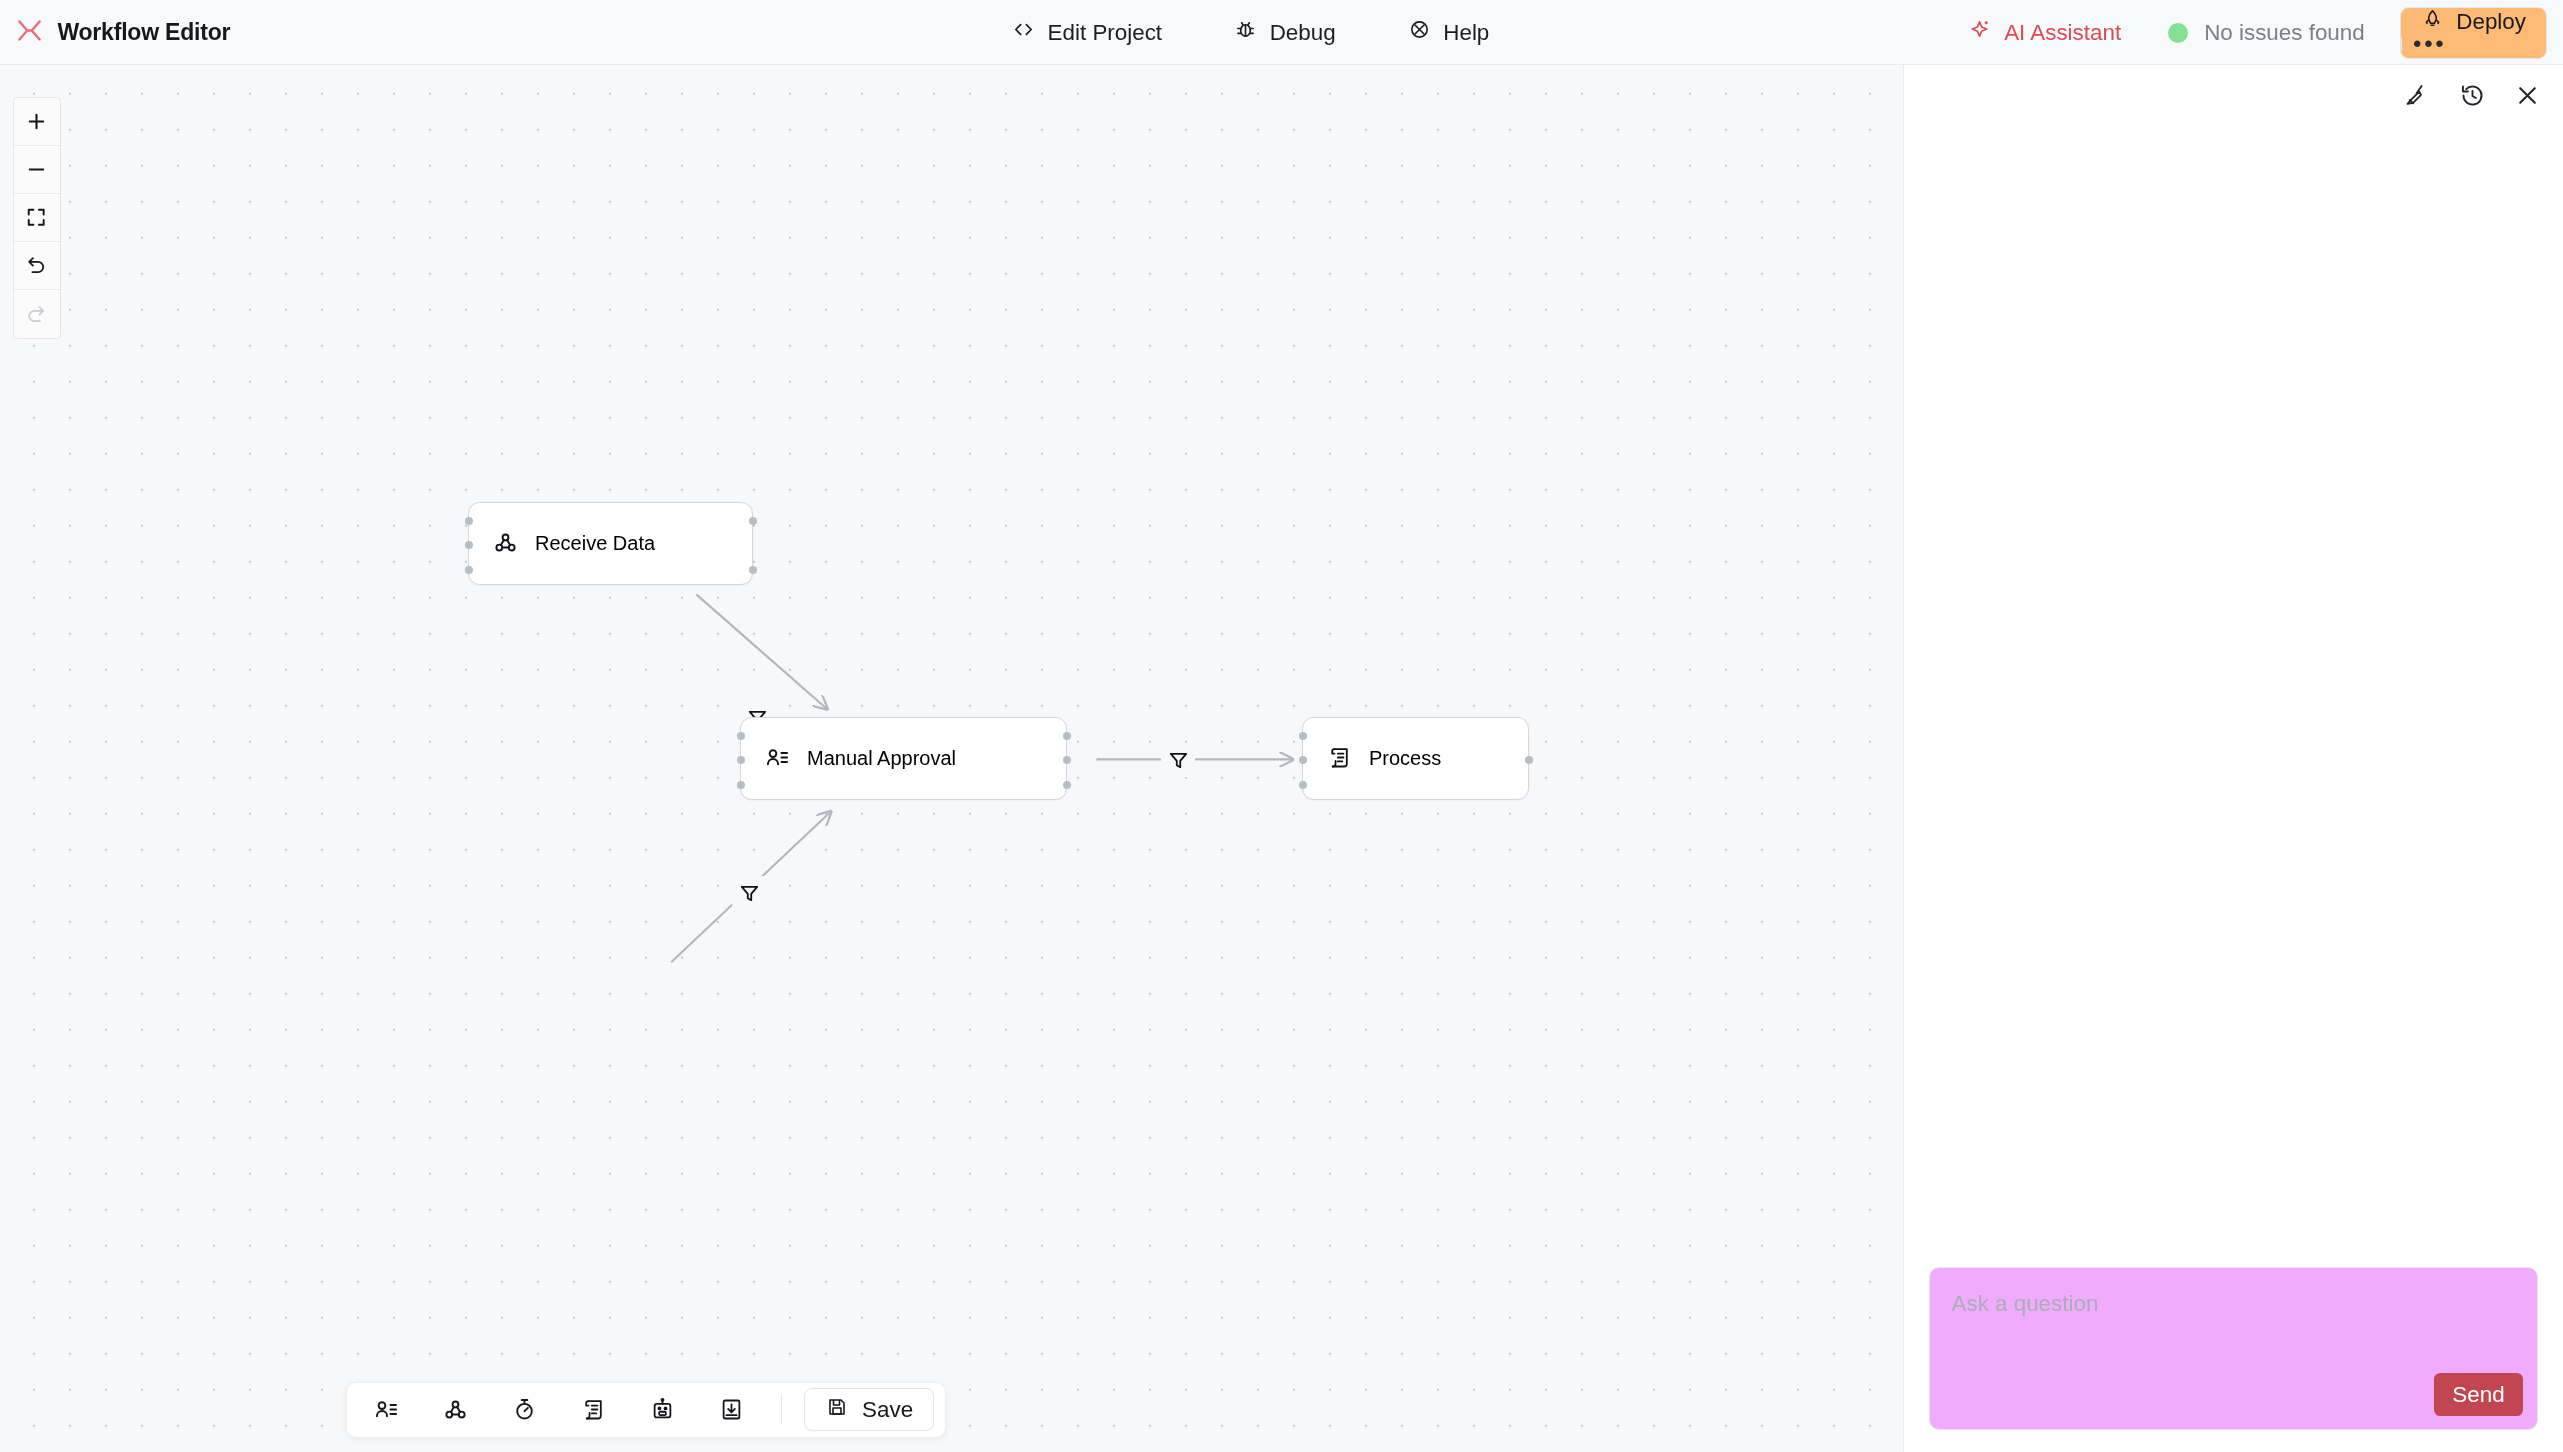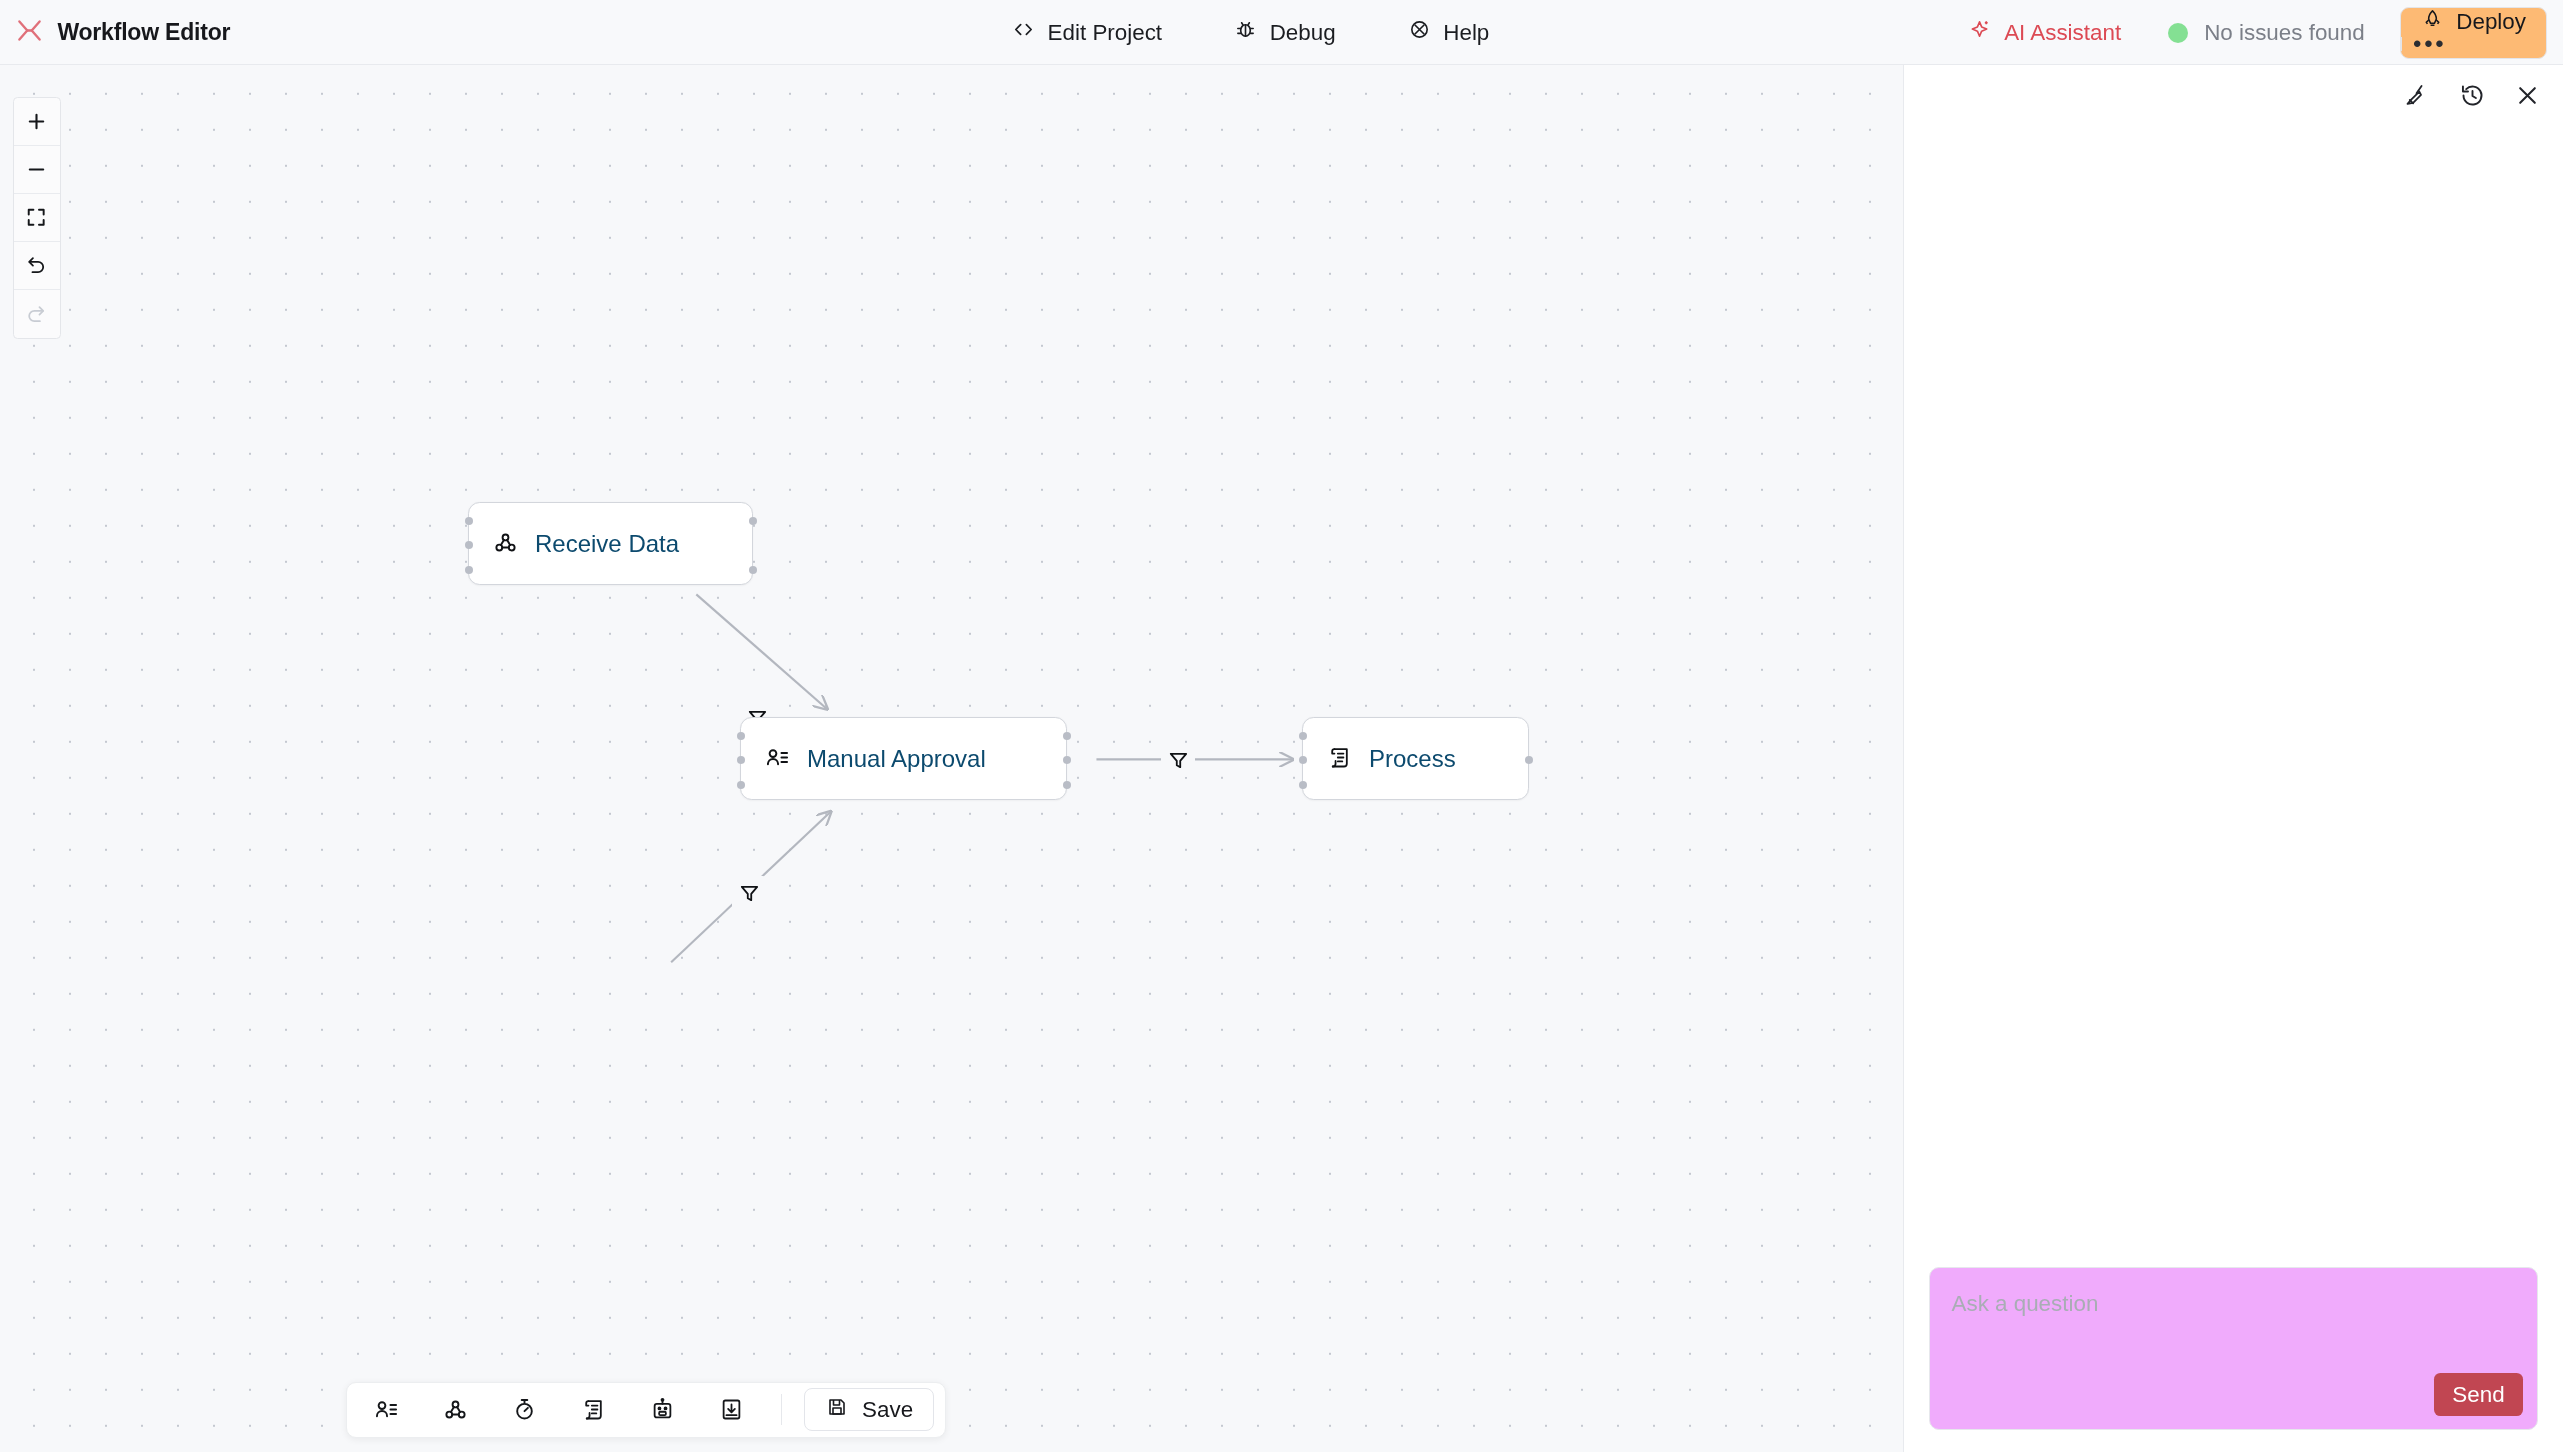--- a/index.html
+++ b/index.html
@@ -64,21 +64,21 @@
   .zoom-btn:last-child { border-bottom: none; }
   .zoom-btn.disabled { color: #c8ccd3; cursor: default; }
 
   
   .node {
     position: absolute; display: flex; align-items: center; gap: 16px;
     background: #ffffff; border: 0.9px solid #d3d6dc; border-radius: 11.7px;
     padding: 0 23px; height: 83px; cursor: pointer;
     box-shadow: 0 0.9px 1.8px rgba(16,18,22,0.04);
   }
-  .node-label { font-size: 24px; color: #0c4a6e; white-space: nowrap; }
+  .node-label { font-size: 20px; color: #000000; white-space: nowrap; }
   .port { position: absolute; width: 8px; height: 8px; border-radius: 50%; background: #b9bdc6; }
 
   svg.edges { position: absolute; inset: 0; width: 100%; height: 100%; pointer-events: none; }
   .edge-badge {
     position: absolute; width: 34px; height: 34px;
     display: flex; align-items: center; justify-content: center;
     background: #f7f8fa; border-radius: 3.6px; cursor: pointer;
   }
 
   

